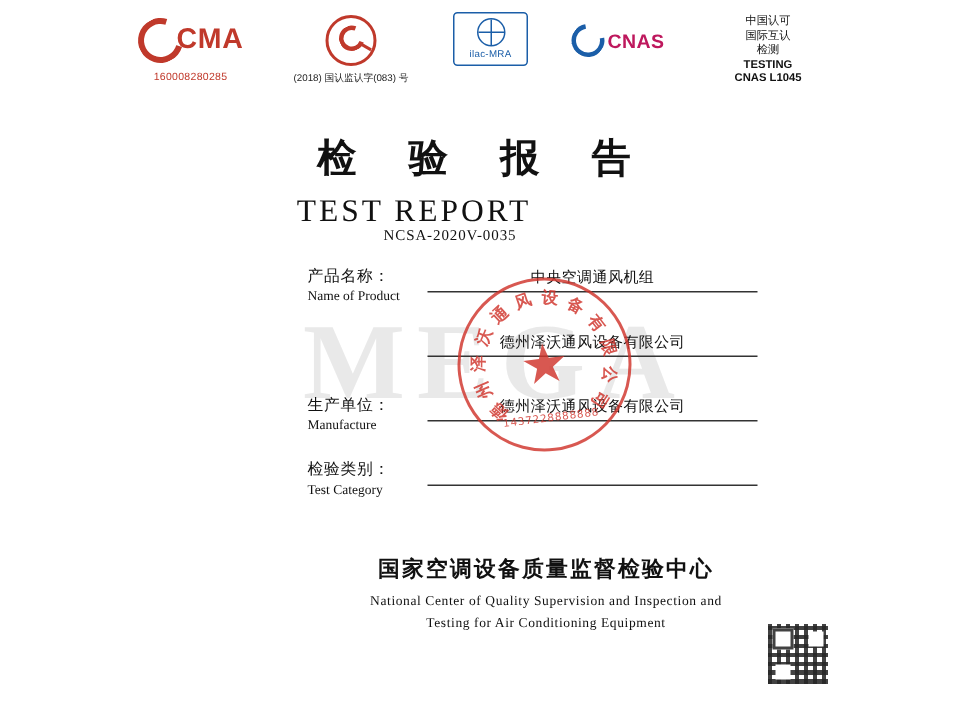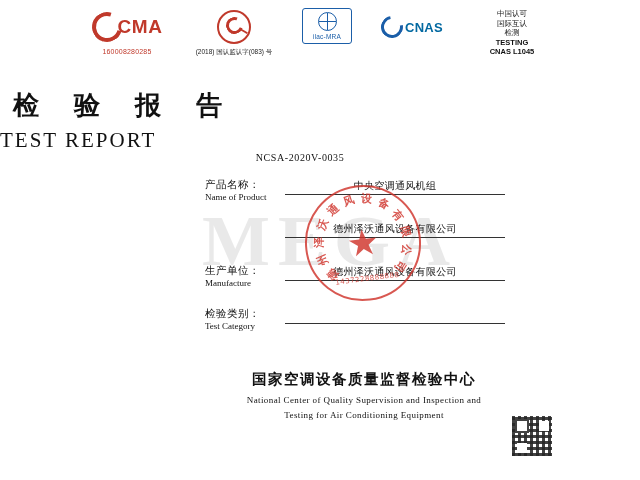--- a/index.html
+++ b/index.html
@@ -168,21 +168,21 @@
     border: 3px solid #1b5ea8;
     border-radius: 50%;
     border-top-color: transparent;
     transform: rotate(35deg);
     box-sizing: border-box;
   }
   .cnas-text {
     font-family: "Liberation Sans", sans-serif;
     font-weight: bold;
     font-size: 13px;
-    color: #0369a1;
+    color: #be185d;
     letter-spacing: 0.3px;
   }
 
   
   .accred-wrap {
     width: 86px;
     padding-top: 1px;
     align-items: center;
   }
   .accred-line {
@@ -192,32 +192,33 @@
     color: #111;
     text-align: left;
   }
   .accred-line.bold { font-weight: bold; }
 
   
   .title-cn {
     position: absolute;
     top: 88px;
     left: 0; width: 632px;
-    text-align: left;
+    text-align: center;
     font-family: "DejaVu Sans", sans-serif;
     font-weight: bold;
     font-size: 26px;
     letter-spacing: 13px;
     text-indent: 13px;
     color: #111;
   }
   .title-en {
     position: absolute;
     top: 128px;
     left: 0; width: 552px;
+    text-align: center;
     font-family: "Liberation Serif", serif;
     font-size: 21px;
     letter-spacing: 2px;
     color: #111;
   }
   .report-no {
     position: absolute;
     top: 152px;
     left: 0; width: 600px;
     text-align: center;

